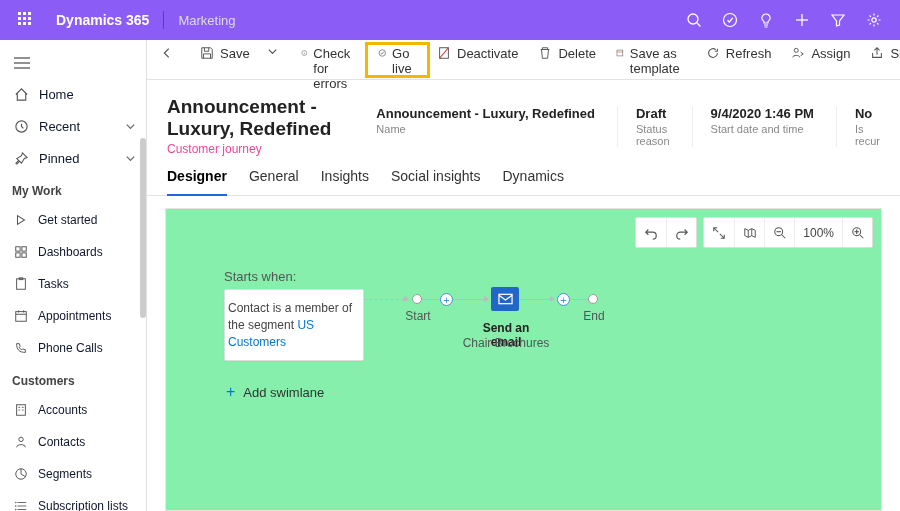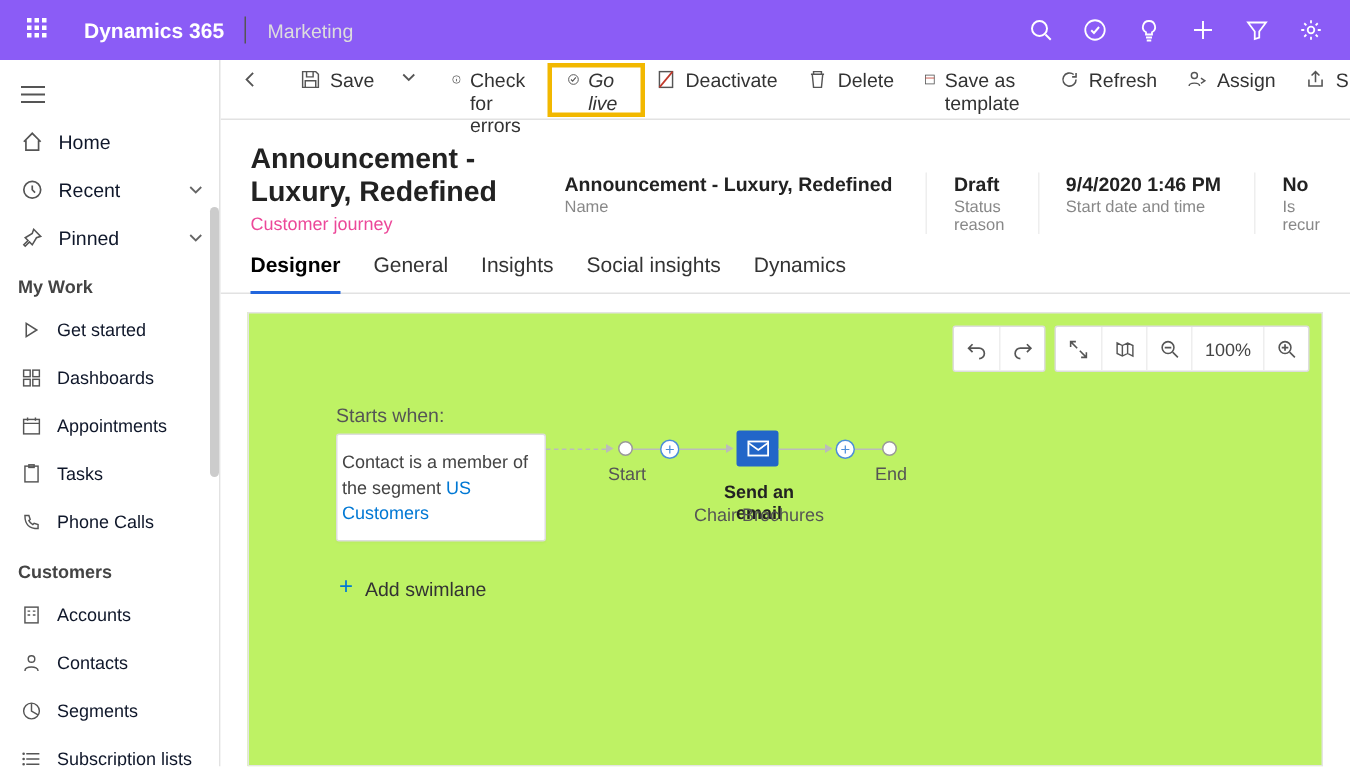--- a/index.html
+++ b/index.html
@@ -28,39 +28,39 @@
   .sidebar-inner { overflow:hidden; flex:1; position:relative; }
   .scrollbar { position:absolute; right:0; top:60px; width:6px; height:180px; background:#ccc; border-radius:3px; }
 
   
   .content { flex: 1; display: flex; flex-direction: column; overflow: hidden; }
 
   
   .cmdbar { height: 40px; border-bottom: 1px solid #e2e2e2; display:flex; align-items:center; padding: 0 8px 0 4px; gap:2px; }
   .cmd { display:flex; align-items:flex-start; gap:6px; height:28px; padding: 0 9px; font-size: 13px; color:#333; cursor:pointer; }
   .cmd svg { stroke:#555; fill:none; }
-  .cmd.highlighted { outline: 3px solid #f2b800; outline-offset: 1px; font-style: italic; }
+  .cmd.highlighted { outline: 3px solid #f2b800; outline-offset: 1px; }
   .vdiv { width:1px; height:22px; background:#e2e2e2; margin:0 2px; }
 
   
-  .rec-header { padding: 16px 20px 0; display:flex; align-items:flex-end; gap:24px; }
+  .rec-header { padding: 16px 20px 0; display:flex; align-items:center; gap:24px; }
   .rec-title h1 { font-size: 19px; font-weight:600; color:#222; }
   .rec-title .sub { font-size: 12px; color:#ec4899; margin-top:2px; }
   .rec-fields { margin-left:auto; display:flex; gap:22px; }
   .rec-field .val { font-size: 13px; font-weight:600; color:#222; white-space:nowrap; }
   .rec-field .lbl { font-size: 11px; color:#888; margin-top:2px; }
 
   
   .tabs { display:flex; gap:22px; padding: 12px 20px 0; border-bottom:1px solid #e2e2e2; }
   .tab { font-size: 14px; color:#333; padding-bottom:10px; cursor:pointer; }
   .tab.active { font-weight:600; border-bottom:2px solid #2266dd; color:#000; margin-bottom:-1px; }
 
   
   .canvas-wrap { flex:1; background:#fff; padding: 12px 18px 0; display:flex; }
-  .canvas { flex:1; background:#bef264; border:1px solid #e4e4e4; position:relative; }
+  .canvas { flex:1; background:#86efac; border:1px solid #e4e4e4; position:relative; }
   .canvas-toolbar { position:absolute; top:8px; right:8px; display:flex; gap:6px; }
   .tbgroup { display:flex; background:#fff; border:1px solid #ddd; border-radius:2px; }
   .tbbtn { width:30px; height:29px; display:flex; align-items:center; justify-content:center; cursor:pointer; font-size:12px; color:#444; border-left:1px solid #eee; }
   .tbbtn:first-child { border-left:none; }
   .tbbtn.wide { width:auto; padding:0 8px; }
 
   .starts-label { position:absolute; left:58px; top:60px; font-size:13px; color:#555; }
   .start-card { position:absolute; left:58px; top:80px; width:140px; background:#fff; border:1px solid #ddd; padding:10px 3px; font-size:12px; color:#444; line-height:1.4; border-radius:2px; box-shadow: 0 1px 2px rgba(0,0,0,.03);}
   .start-card a { color:#0078d4; text-decoration:none; }
 
@@ -185,33 +185,33 @@
         <svg width="14" height="14" viewBox="0 0 16 16" fill="none" stroke="#555">
             <rect x="2" y="2" width="5" height="5" stroke-width="1.1"></rect>
             <rect x="9" y="2" width="5" height="5" stroke-width="1.1"></rect>
             <rect x="2" y="9" width="5" height="5" stroke-width="1.1"></rect>
             <rect x="9" y="9" width="5" height="5" stroke-width="1.1"></rect>
           </svg>
         <span>Dashboards</span>
       </div>
       <div class="nav-item small">
         <svg width="14" height="14" viewBox="0 0 16 16" fill="none" stroke="#555">
+            <rect x="3" y="2" width="10" height="12" stroke-width="1.1"></rect>
+            <rect x="6" y="1" width="4" height="2" stroke-width="1.1"></rect>
+          </svg>
+        <span>Tasks</span>
+      </div>
+      <div class="nav-item small">
+        <svg width="14" height="14" viewBox="0 0 16 16" fill="none" stroke="#555">
             <rect x="2" y="3" width="12" height="11" stroke-width="1.1"></rect>
             <line x1="2" y1="6" x2="14" y2="6" stroke-width="1.1"></line>
             <line x1="5" y1="1.5" x2="5" y2="4" stroke-width="1.1"></line>
             <line x1="11" y1="1.5" x2="11" y2="4" stroke-width="1.1"></line>
           </svg>
         <span>Appointments</span>
-      </div>
-      <div class="nav-item small">
-        <svg width="14" height="14" viewBox="0 0 16 16" fill="none" stroke="#555">
-            <rect x="3" y="2" width="10" height="12" stroke-width="1.1"></rect>
-            <rect x="6" y="1" width="4" height="2" stroke-width="1.1"></rect>
-          </svg>
-        <span>Tasks</span>
       </div>
       <div class="nav-item small">
         <svg width="14" height="14" viewBox="0 0 16 16" fill="none" stroke="#555">
             <path d="M3 3 C3 10 6 13 13 13 L13 10 L10 9 L9 10 C7 9 7 9 6 7 L7 6 L6 3 Z" stroke-width="1.1"></path>
           </svg>
         <span>Phone Calls</span>
       </div>
 
       <div class="nav-section">Customers</div>
       <div class="nav-item small">

